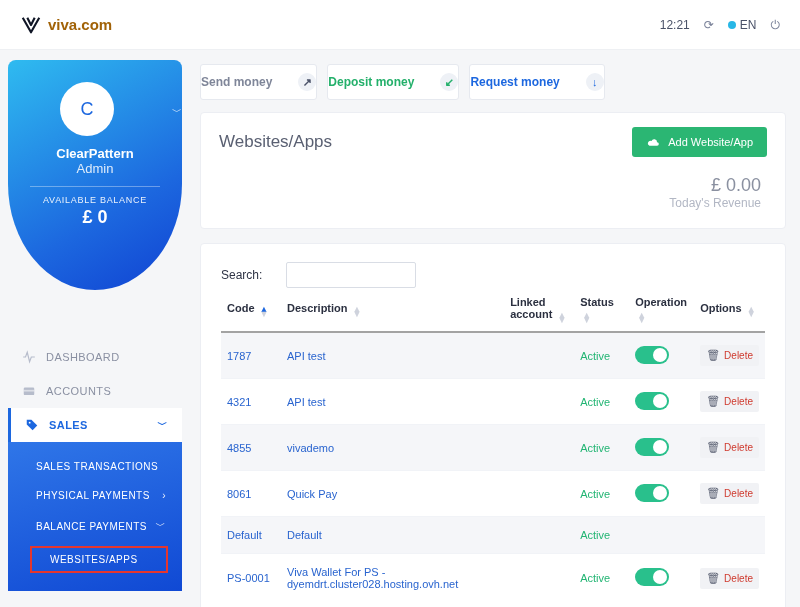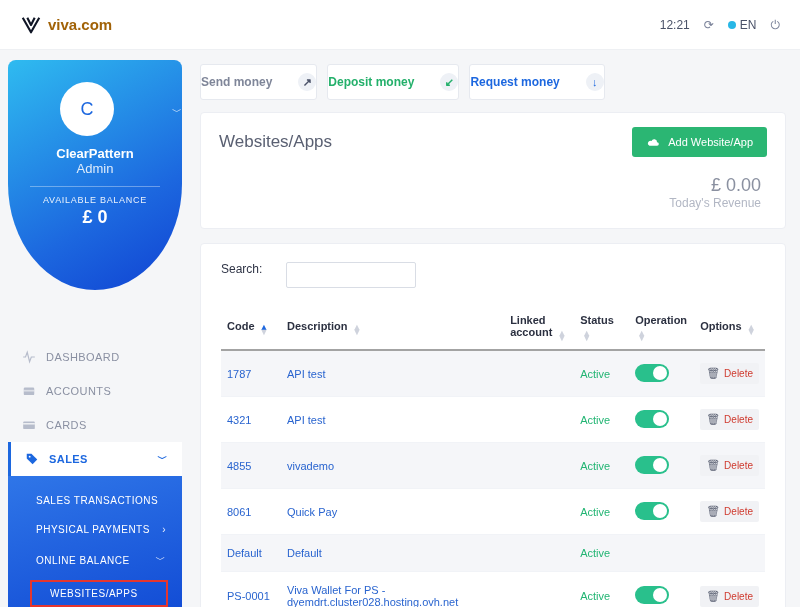--- a/index.html
+++ b/index.html
@@ -60,21 +60,21 @@
 
   .panel { background:#fff; border:1px solid #eceef3; border-radius:4px;}
   .panel-head { display:flex; align-items:center; padding:14px 18px; }
   .page-title { font-size:17px; color:#5a6072;}
   .addbtn { margin-left:auto; background:#2bb673; color:#fff; border:none; border-radius:3px; padding:8px 14px; font-size:11px; display:flex; align-items:center; gap:8px; cursor:pointer;}
   .rev { text-align:right; padding:4px 24px 18px 0; }
   .rev-amount { font-size:18px; color:#8a90a0; }
   .rev-label { font-size:12px; color:#b2b7c4; }
 
   .panel2 { margin-top:14px; padding:18px 20px;}
-  .searchrow { display:flex; align-items:flex-start; gap:24px; margin-bottom:18px; font-size:12px; color:#2f3446;}
+  .searchrow { display:flex; align-items:center; gap:24px; font-size:12px; color:#2f3446;}
   .searchrow input { border:1px solid #d9dde5; border-radius:2px; height:26px; width:130px; padding:0 6px; font-size:12px;}
 
   table { width:100%; border-collapse:collapse; font-size:11px;}
   th { text-align:left; padding:8px 6px; color:#2b3040; font-weight:700; border-bottom:2px solid #a3a3a3;}
   th .sort { color:#cfd3dd; font-size:9px; margin-left:2px; display:inline-flex; flex-direction:column; line-height:5px;}
   th.code .sort-up { color:#1c67df; }
   td { padding:12px 6px; color:#525866; border-top:1px solid #f1f3f7;}
   tr.odd td { background:#f5f6f9;}
   td.code { color:#2964cf; }
   td.desc a { color:#2964cf; text-decoration:none;}
@@ -134,49 +134,40 @@
       </div>
       <div class="nav-item">
         <span class="nav-icon">
           <svg width="14" height="14" viewBox="0 0 24 24" fill="currentColor">
               <rect x="3" y="6" width="18" height="13" rx="2"></rect>
               <rect x="3" y="10" width="18" height="3" fill="#fff" opacity=".5"></rect>
             </svg>
         </span>
         <span>ACCOUNTS</span>
       </div>
-      <div class="nav-item">
-        <span class="nav-icon">
-          <svg width="14" height="14" viewBox="0 0 24 24" fill="currentColor">
-              <rect x="2" y="6" width="20" height="13" rx="2"></rect>
-              <rect x="2" y="9" width="20" height="2" fill="#fff"></rect>
-            </svg>
-        </span>
-        <span>CARDS</span>
-      </div>
       <div class="nav-item active">
         <span class="nav-icon">
           <svg width="14" height="14" viewBox="0 0 24 24" fill="currentColor">
               <path d="M3 3h8l10 10-8 8L3 11z"></path>
               <circle cx="8" cy="8" r="1.6" fill="#fff"></circle>
             </svg>
         </span>
         <span>SALES</span>
         <span class="nav-exp">﹀</span>
       </div>
       <div class="subnav">
         <div class="sub-item">
             <span>SALES TRANSACTIONS</span>
           </div>
         <div class="sub-item">
           <span>PHYSICAL PAYMENTS</span>
           <span class="nav-exp">›</span>
         </div>
         <div class="sub-item">
-          <span>ONLINE BALANCE</span>
+          <span>BALANCE PAYMENTS</span>
           <span class="nav-exp">﹀</span>
         </div>
         <div class="sub-sub hl"><span>WEBSITES/APPS</span></div>
 
       </div>
     </div>
   </div>
 
   <div class="main">
     <div class="actionrow">

